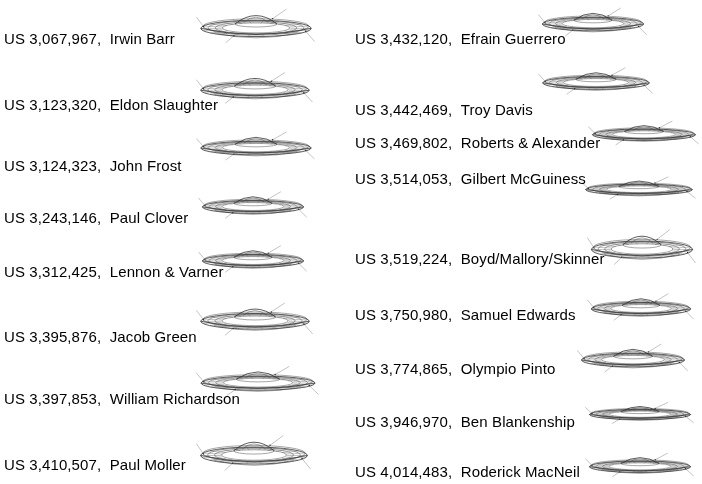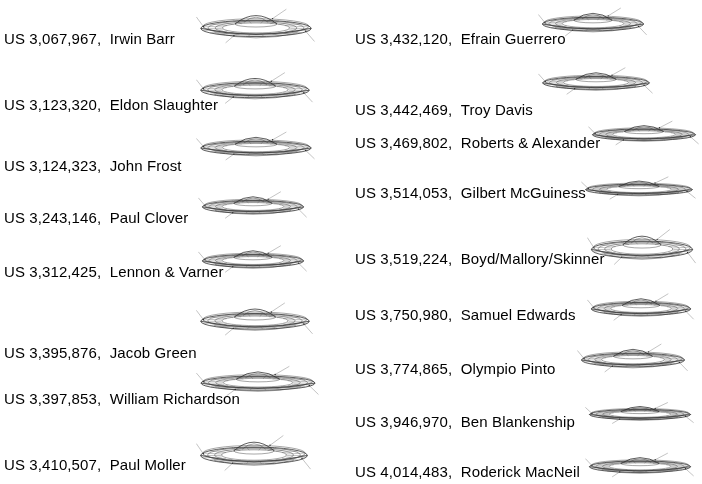--- a/index.html
+++ b/index.html
@@ -348,21 +348,21 @@
             <line x1="6.30" y1="20.12" x2="0.32" y2="12.16" class="hatch"></line>
             <circle class="dot" cx="6.30" cy="20.12" r="0.6"></circle>
             <line x1="91.40" y1="23.76" x2="98.76" y2="32.04" class="hatch"></line>
             <circle class="dot" cx="91.40" cy="23.76" r="0.6"></circle>
             <line x1="63.80" y1="13.49" x2="75.30" y2="5.85" class="hatch"></line>
             <circle class="dot" cx="63.80" cy="13.49" r="0.6"></circle>
             <line x1="31.60" y1="27.41" x2="24.70" y2="33.14" class="hatch"></line>
             <circle class="dot" cx="31.60" cy="27.41" r="0.6"></circle>
           </svg>
         </div>
-        <div class="entry-label" style="top: 344px;"><span>US 3,395,876,</span>&nbsp;&nbsp;<span>Jacob Green</span></div>
+        <div class="entry-label" style="top: 328px;"><span>US 3,395,876,</span>&nbsp;&nbsp;<span>Jacob Green</span></div>
       </div>
       <div class="entry" style="top: 0px; height: 0px;">
         <div class="entry-figure" style="left: 196px; top: 360px;">
           <svg class="fig" width="124" height="42" viewBox="0 0 100 33.87" preserveAspectRatio="none">
             <ellipse cx="50" cy="18.629032258064516" rx="46" ry="5.758064516129032"></ellipse>
             <ellipse cx="50" cy="17.10483870967742" rx="44.16" ry="5.29741935483871" class="thin"></ellipse>
             <path d="M 4 18.629032258064516 Q 50 27.266129032258064 96 18.629032258064516"></path>
             <path d="M 32.519999999999996 15.462096774193547 Q 50 3.725806451612904 67.48 15.462096774193547"></path>
             <ellipse cx="50" cy="15.462096774193547" rx="17.48" ry="2.188064516129032" class="thin"></ellipse>
             <path d="M 39.88 14.310483870967742 Q 50 7.112903225806452 60.12 14.310483870967742" class="thin"></path>
@@ -632,21 +632,21 @@
             <line x1="6.30" y1="14.23" x2="0.32" y2="8.61" class="hatch"></line>
             <circle class="dot" cx="6.30" cy="14.23" r="0.6"></circle>
             <line x1="91.40" y1="16.81" x2="98.76" y2="22.68" class="hatch"></line>
             <circle class="dot" cx="91.40" cy="16.81" r="0.6"></circle>
             <line x1="63.80" y1="9.54" x2="75.30" y2="4.14" class="hatch"></line>
             <circle class="dot" cx="63.80" cy="9.54" r="0.6"></circle>
             <line x1="31.60" y1="19.39" x2="24.70" y2="23.45" class="hatch"></line>
             <circle class="dot" cx="31.60" cy="19.39" r="0.6"></circle>
           </svg>
         </div>
-        <div class="entry-label" style="top: 184px;"><span>US 3,514,053,</span>&nbsp;&nbsp;<span>Gilbert McGuiness</span></div>
+        <div class="entry-label" style="top: 170px;"><span>US 3,514,053,</span>&nbsp;&nbsp;<span>Gilbert McGuiness</span></div>
       </div>
       <div class="entry" style="top: 0px; height: 0px;">
         <div class="entry-figure" style="left: 236px; top: 222px;">
           <svg class="fig" width="110" height="50" viewBox="0 0 100 45.45" preserveAspectRatio="none">
             <ellipse cx="50" cy="25" rx="46" ry="7.7272727272727275"></ellipse>
             <ellipse cx="50" cy="22.954545454545453" rx="44.16" ry="7.109090909090909" class="thin"></ellipse>
             <path d="M 4 25 Q 50 36.59090909090909 96 25"></path>
             <path d="M 32.519999999999996 20.75 Q 50 5 67.48 20.75"></path>
             <ellipse cx="50" cy="20.75" rx="17.48" ry="2.9363636363636365" class="thin"></ellipse>
             <path d="M 39.88 19.204545454545453 Q 50 9.545454545454545 60.12 19.204545454545453" class="thin"></path>

